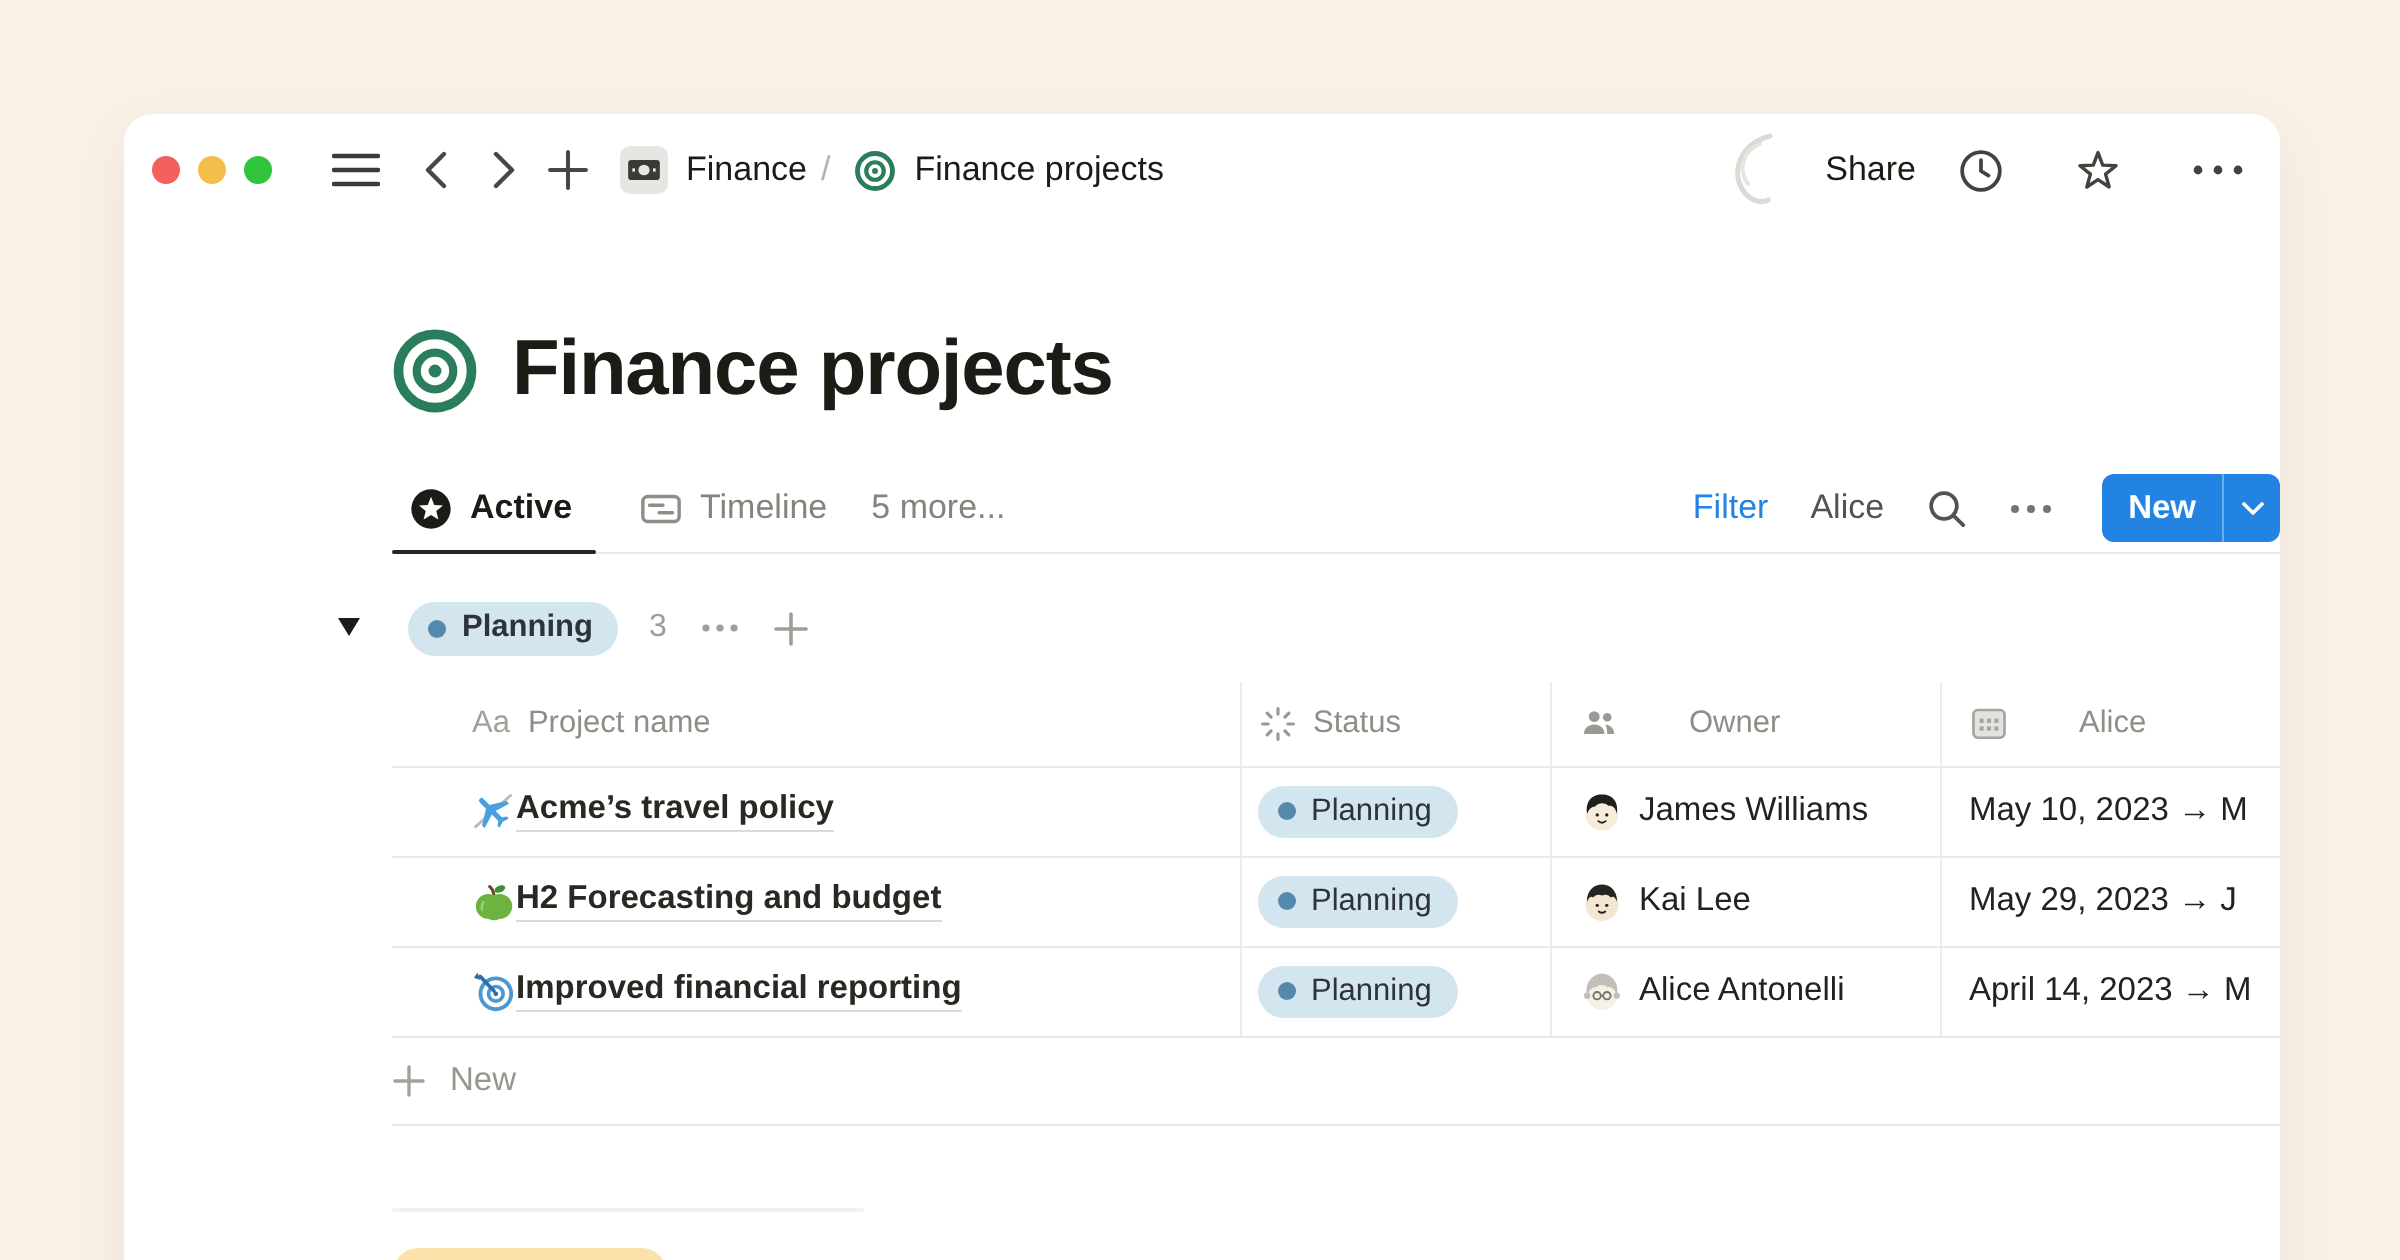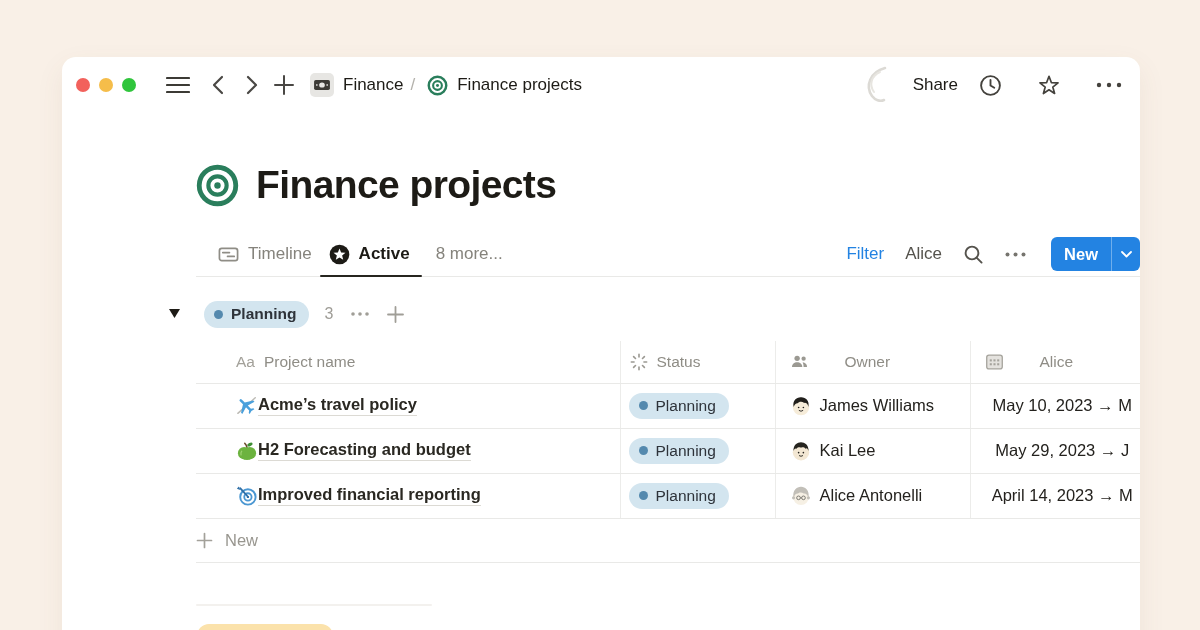--- a/index.html
+++ b/index.html
@@ -66,21 +66,21 @@
   .hcell.pad14 { padding-left:14px;gap:36px; }
   .aa { font-size:15.5px; color:#a3a19a; }
   .namecell { display:flex; align-items:center; gap:0; padding-left:40px; }
   .rowname { font-size:16.5px; font-weight:700; color:#2a2822;
              border-bottom:1.5px solid #dcdad4; padding-bottom:1px; }
   .statuscell { padding-left:8px; }
   .row-pill { display:inline-flex; align-items:center; gap:8px; background:var(--pill-bg,#d3e5ef); border-radius:13px; height:26px; padding:0 13px 0 10px; }
   .row-pill .rp-label { font-size:15.5px; color:#2e333a; }
   .ownercell { display:flex; align-items:center; gap:8px; padding-left:14px; }
   .owner-name { font-size:16.5px; color:#24221e; }
-  .datescell { padding-left:14px; font-size:16.5px; color:#24221e;text-align:center; }
+  .datescell { padding-left:14px; font-size:16.5px; color:#24221e; }
   .avatar { width:22px; height:22px; border-radius:50%; overflow:hidden; flex:0 0 22px; }
 
   .newrow { display:flex; align-items:center; gap:12px; height:44px; border-bottom:1px solid var(--border,#e9e9e7); color:#98968f; }
   .newrow .nr-label { font-size:16.5px; }
   .faintline { margin-top:41px; width:236px; height:2px; background:#f3f1ee; border-radius:1px; }
   .banner { margin-top:18px; margin-left:1px; width:136px; height:70px; background:var(--banner-yellow,#fbe2ab); border-radius:12px 12px 0 0; }
 
   svg { display:block; }
 </style>
 </head>
@@ -172,39 +172,39 @@
           <svg width="43" height="43" viewBox="0 0 24 24">
               <circle cx="12" cy="12" r="10.2" fill="none" stroke="#2a7e5c" stroke-width="2.7"></circle>
               <circle cx="12" cy="12" r="5.1" fill="none" stroke="#2a7e5c" stroke-width="2.3"></circle>
               <circle cx="12" cy="12" r="1.8" fill="#2a7e5c"></circle>
             </svg>
         </span>
         <span class="page-title">Finance projects</span>
       </div>
 
       <div class="tabbar">
+        <div class="tab active">
+          <span>
+            <svg width="21" height="21" viewBox="0 0 22 22">
+                <circle cx="11" cy="11" r="10.3" fill="#1d1b16"></circle>
+                <path d="M11 4.6 12.7 8.85 17.28 9.16 13.76 12.1 14.88 16.54 11 14.1 7.12 16.54 8.24 12.1 4.72 9.16 9.3 8.85 Z" fill="#fff"></path>
+              </svg>
+          </span>
+          <span>Active</span>
+        </div>
         <div class="tab muted">
           <span>
             <svg width="21" height="21" viewBox="0 0 22 22">
                 <rect x="1.5" y="4.5" width="19" height="13" rx="2.5" fill="none" stroke="#8f8d86" stroke-width="1.8"></rect>
                 <path d="M5 9h7M10 13h7" stroke="#8f8d86" stroke-width="1.8" stroke-linecap="round"></path>
               </svg>
           </span>
           <span>Timeline</span>
         </div>
-        <div class="tab active">
-          <span>
-            <svg width="21" height="21" viewBox="0 0 22 22">
-                <circle cx="11" cy="11" r="10.3" fill="#1d1b16"></circle>
-                <path d="M11 4.6 12.7 8.85 17.28 9.16 13.76 12.1 14.88 16.54 11 14.1 7.12 16.54 8.24 12.1 4.72 9.16 9.3 8.85 Z" fill="#fff"></path>
-              </svg>
-          </span>
-          <span>Active</span>
-        </div>
-        <span class="tab-more">8 more...</span>
+        <span class="tab-more">5 more...</span>
 
         <div class="view-controls">
           <span class="vc-filter">Filter</span>
           <span class="vc-sort">Alice</span>
           <span>
             <svg width="21" height="21" viewBox="0 0 21 21">
                 <circle cx="9" cy="9" r="6.4" fill="none" stroke="#55534d" stroke-width="1.9"></circle>
                 <path d="M13.8 13.8 18.6 18.6" stroke="#55534d" stroke-width="1.9" stroke-linecap="round"></path>
               </svg>
           </span>

